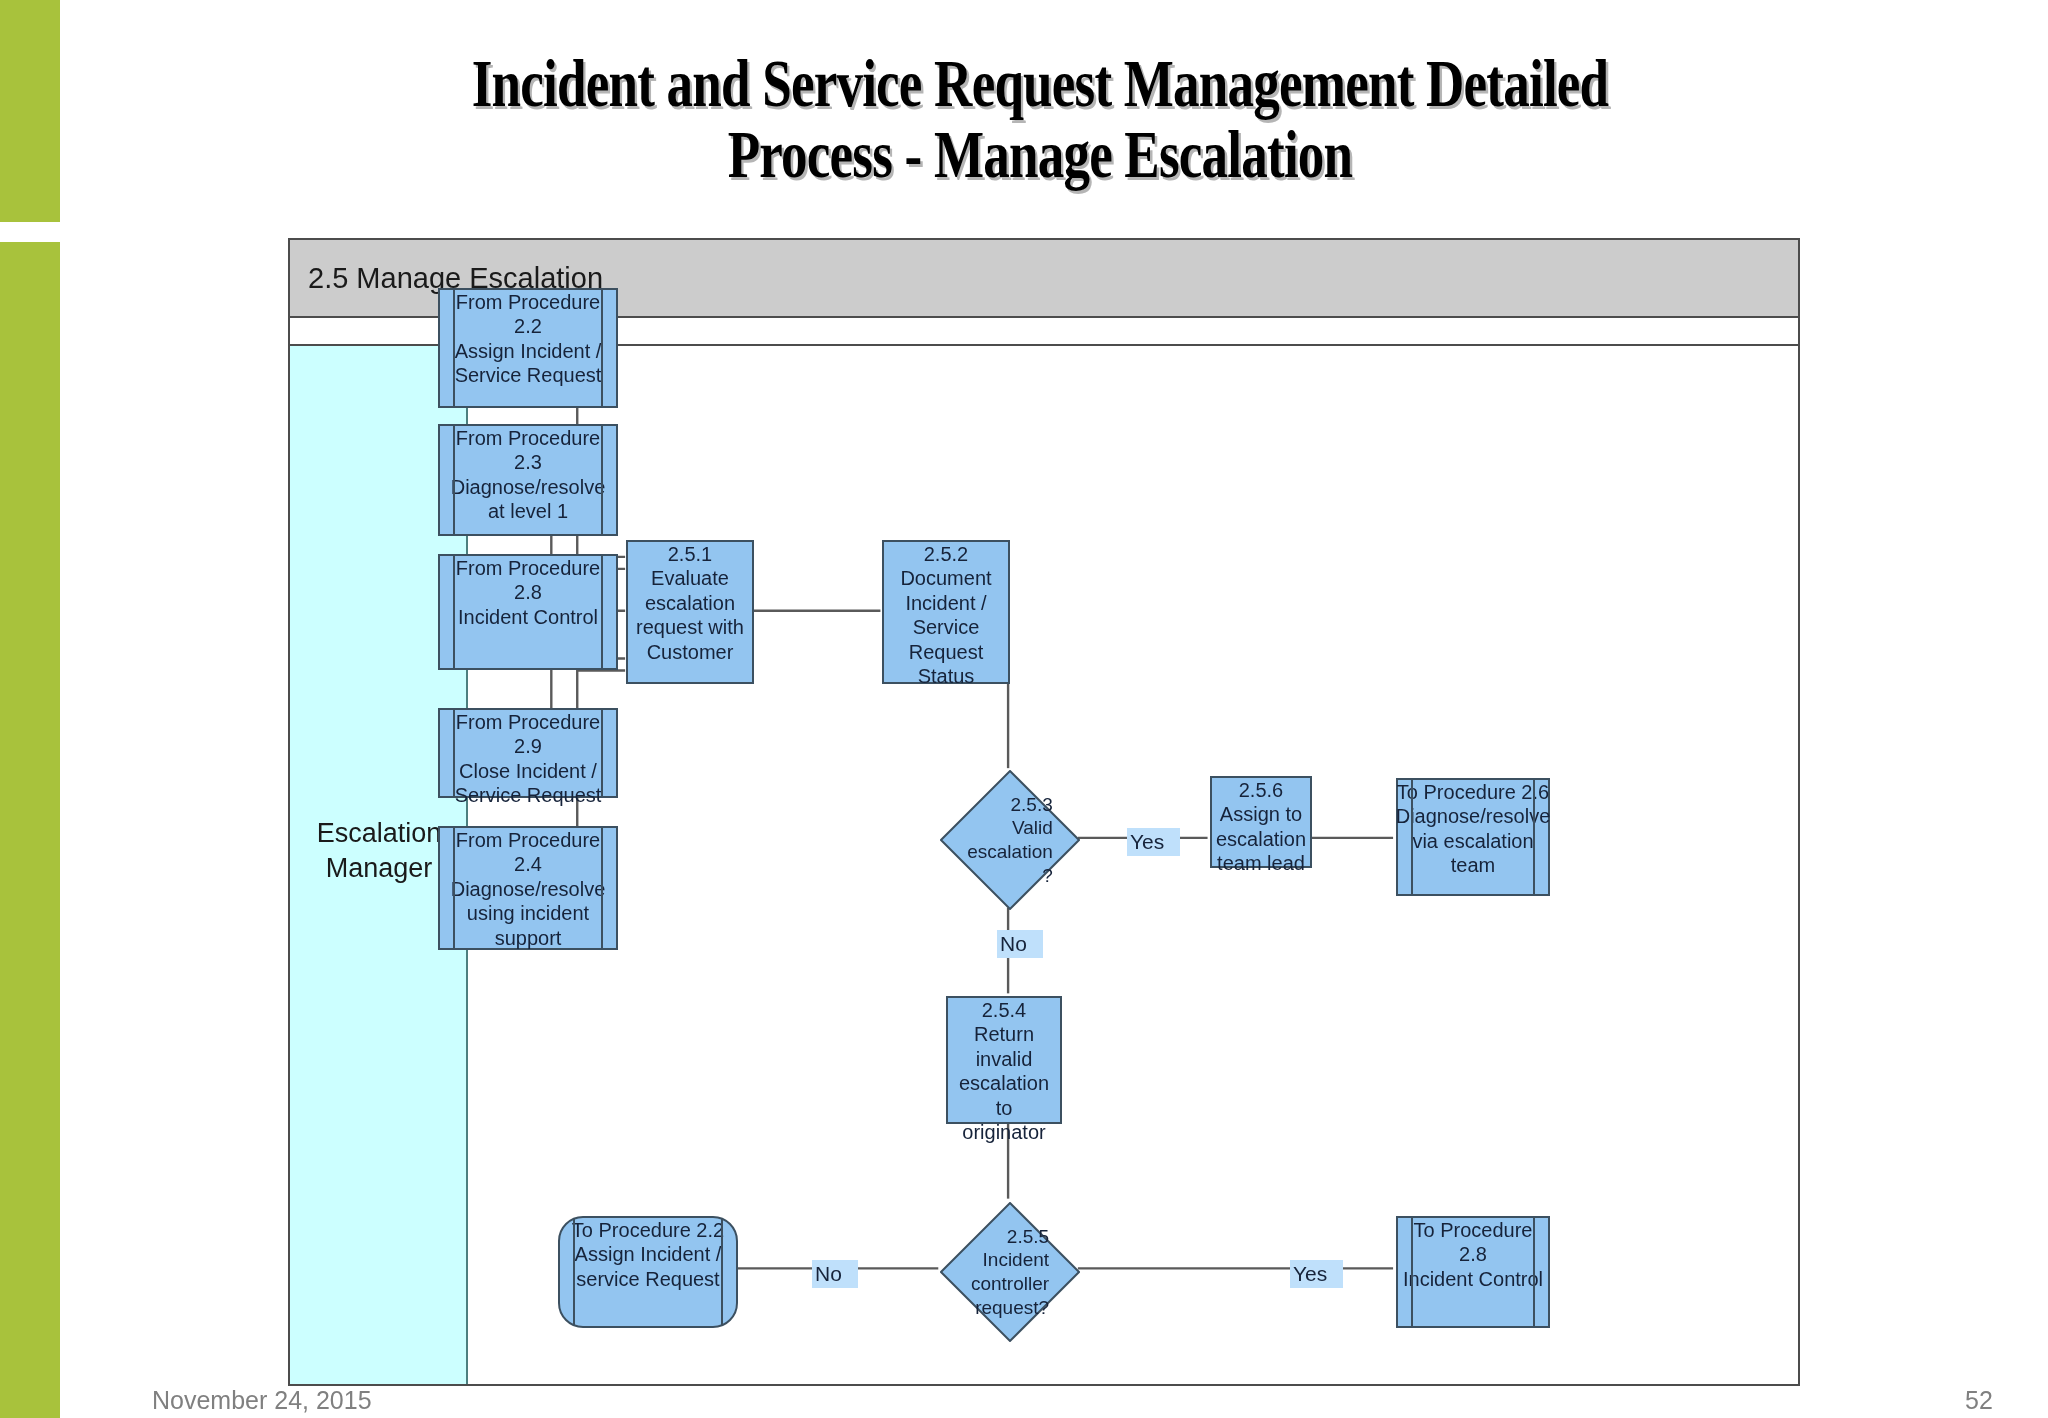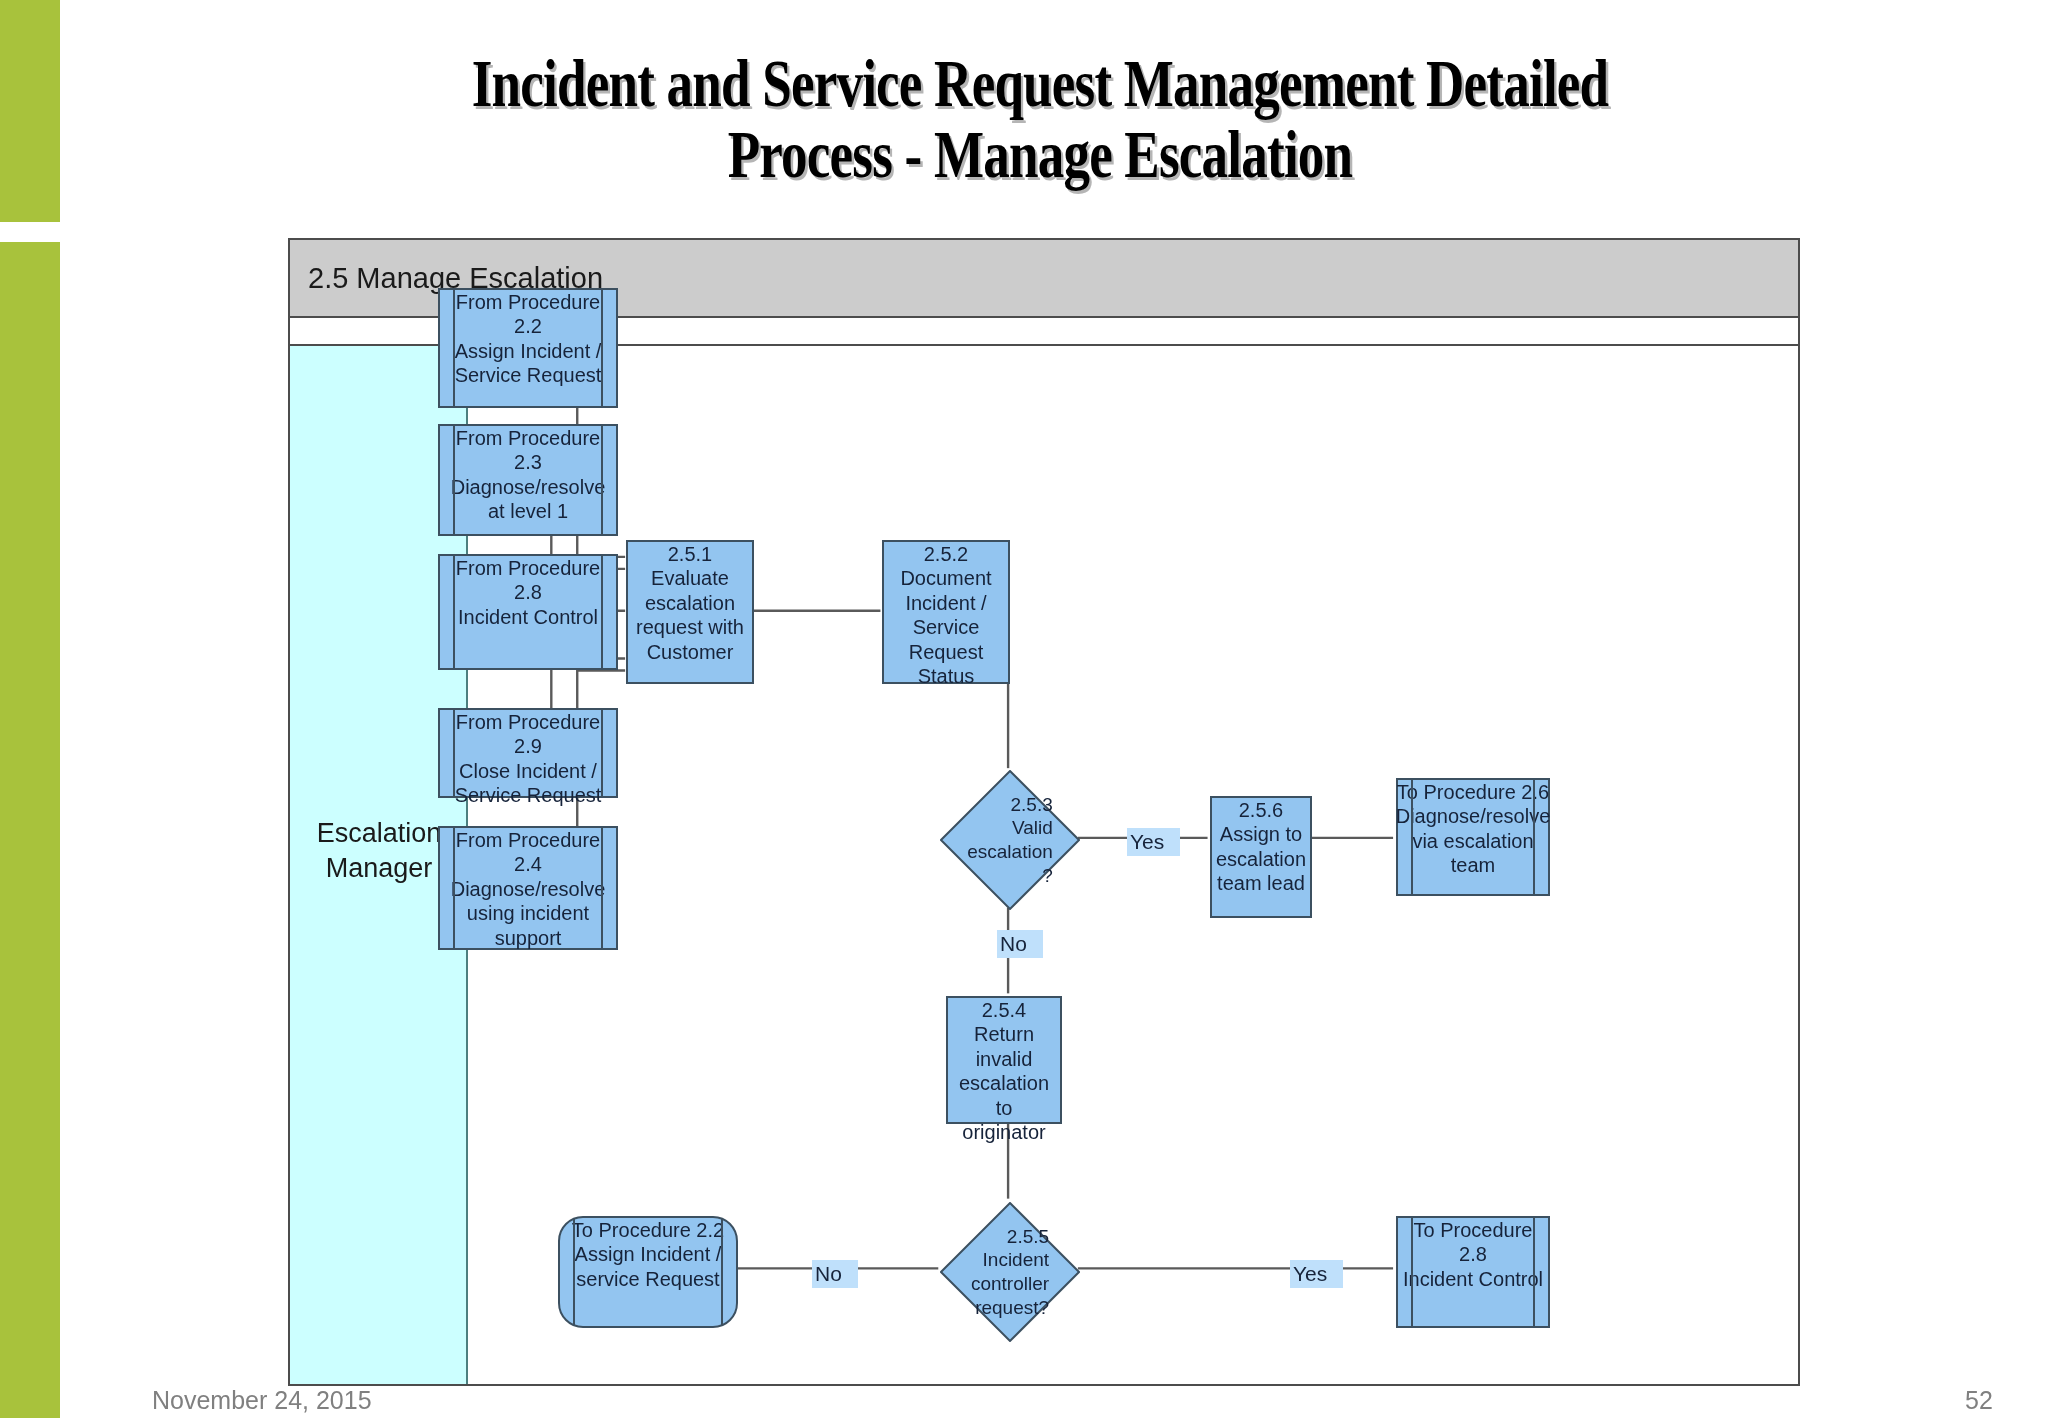--- a/index.html
+++ b/index.html
@@ -299,21 +299,21 @@
 Status</span>
       </div>
 
       <div class="node" style="left:656px; top:756px; width:116px; height:128px;">
         <span>2.5.4
 Return invalid
 escalation to
 originator</span>
       </div>
 
-      <div class="node" style="left:920px; top:556px; width:102px; height:122px;">
+      <div class="node" style="left:920px; top:536px; width:102px; height:92px;">
         <span>2.5.6
 Assign to
 escalation
 team lead</span>
       </div>
 
       <div class="diamond" style="left:650px; top:530px; width:140px; height:140px;">
         <svg class="dia-shape" viewBox="0 0 140 140" preserveAspectRatio="none">
           <polygon points="70,1 139,70 70,139 1,70" fill="#93c5f0" stroke="#3c5060" stroke-width="2"></polygon>
         </svg>

